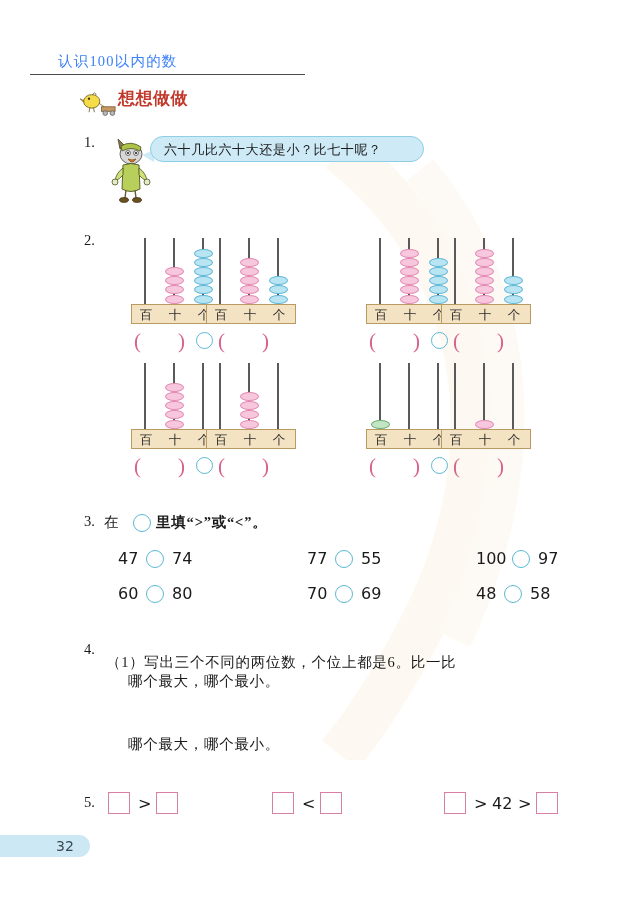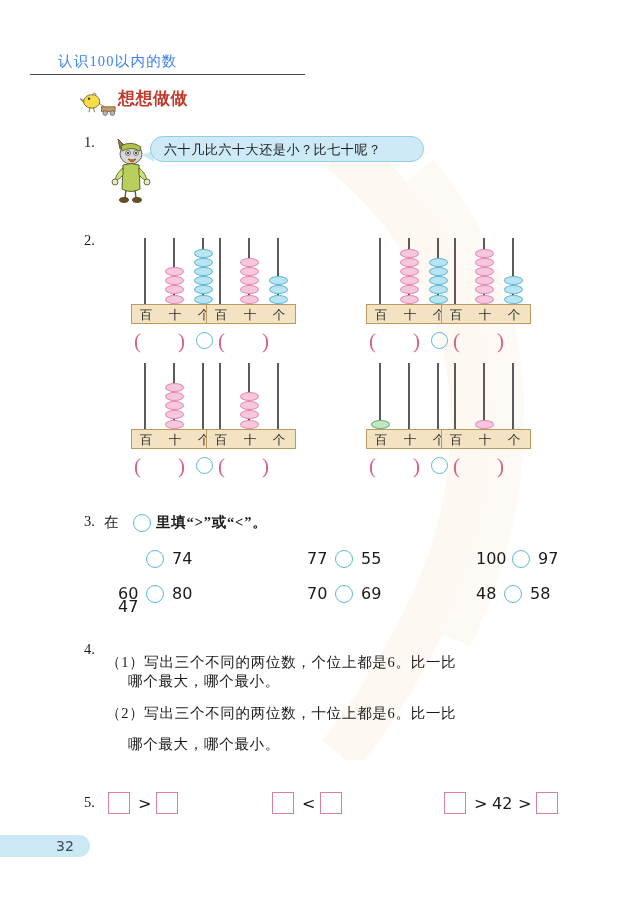--- a/index.html
+++ b/index.html
@@ -489,21 +489,21 @@
         <div class="paren" style="left: 128px;">)</div>
       </div>
     </div>
 
   <div class="qnum" style="left:84px; top:513px;">3.</div>
   <div class="q3-prompt">在</div>
   <div class="q3-circ-inline"></div>
   <div class="q3-prompt" style="left:156px;font-weight:bold;">里填“&gt;”或“&lt;”。</div>
 
   <div id="q3-layer">
-      <div class="cmp" style="left: 118px; top: 549px; margin-top: 48px;">47</div>
+      <div class="cmp" style="left: 118px; top: 549px;">47</div>
       <div class="cmp-circ" style="left: 146px; top: 550px;"></div>
       <div class="cmp" style="left: 172px; top: 549px;">74</div>
       <div class="cmp" style="left: 307px; top: 549px;">77</div>
       <div class="cmp-circ" style="left: 335px; top: 550px;"></div>
       <div class="cmp" style="left: 361px; top: 549px;">55</div>
       <div class="cmp" style="left: 476px; top: 549px;">100</div>
       <div class="cmp-circ" style="left: 512px; top: 550px;"></div>
       <div class="cmp" style="left: 538px; top: 549px;">97</div>
       <div class="cmp" style="left: 118px; top: 584px;">60</div>
       <div class="cmp-circ" style="left: 146px; top: 585px;"></div>
@@ -512,21 +512,20 @@
       <div class="cmp-circ" style="left: 335px; top: 585px;"></div>
       <div class="cmp" style="left: 361px; top: 584px;">69</div>
       <div class="cmp" style="left: 476px; top: 584px;">48</div>
       <div class="cmp-circ" style="left: 504px; top: 585px;"></div>
       <div class="cmp" style="left: 530px; top: 584px;">58</div>
     </div>
 
   <div class="qnum" style="left:84px; top:641px;">4.</div>
   <div class="q4line" style="left:106px; top:641px;margin-top:12px;">（1）写出三个不同的两位数，个位上都是6。比一比</div>
   <div class="q4line" style="left:128px; top:672px;">哪个最大，哪个最小。</div>
-  <div class="q4line" style="left:106px; top:704px;">（2）写出三个不同的两位数，十位上都是6。比一比</div>
   <div class="q4line" style="left:128px; top:735px;">哪个最大，哪个最小。</div>
 
   <div class="qnum" style="left:84px; top:794px;">5.</div>
   <div id="q5-layer">
       <div class="sqbox" style="left: 108px; top: 792px;"></div>
       <div class="op" style="left: 138px; top: 794px;">&gt;</div>
       <div class="sqbox" style="left: 156px; top: 792px;"></div>
       <div class="sqbox" style="left: 272px; top: 792px;"></div>
       <div class="op" style="left: 302px; top: 794px;">&lt;</div>
       <div class="sqbox" style="left: 320px; top: 792px;"></div>

